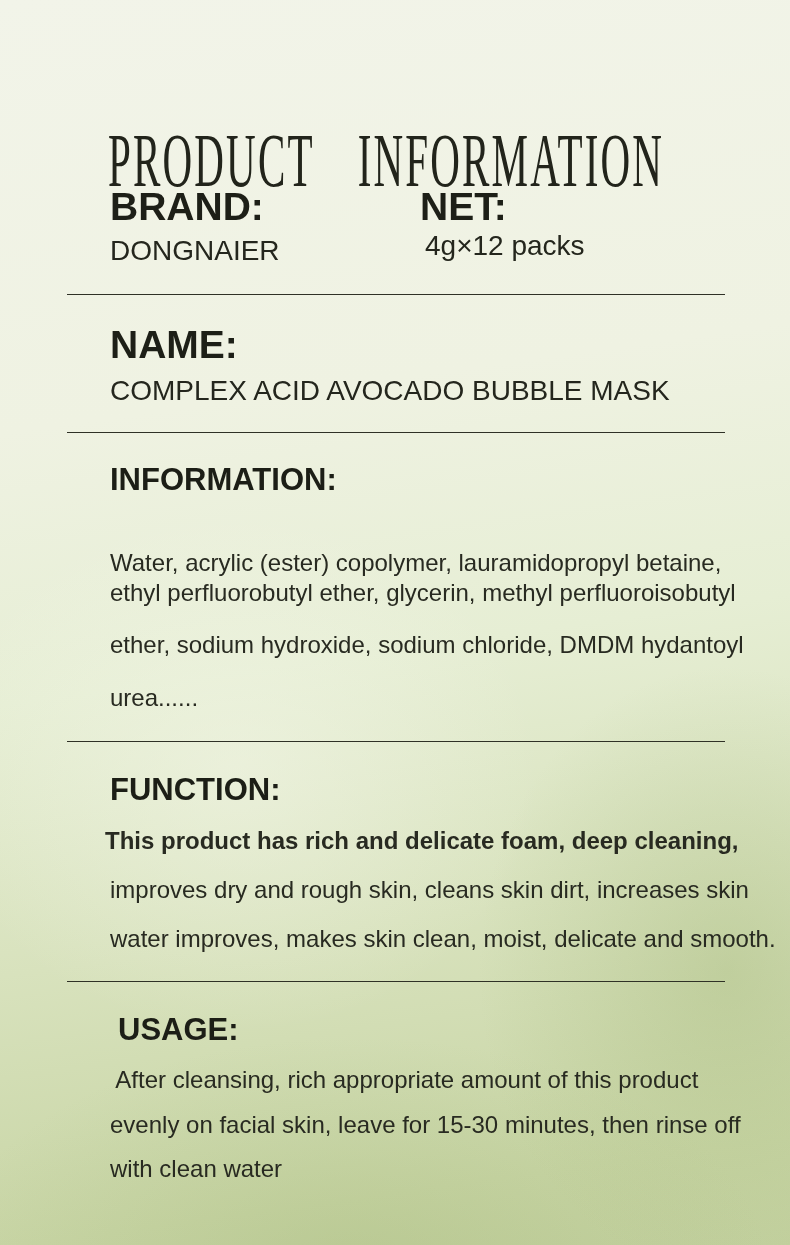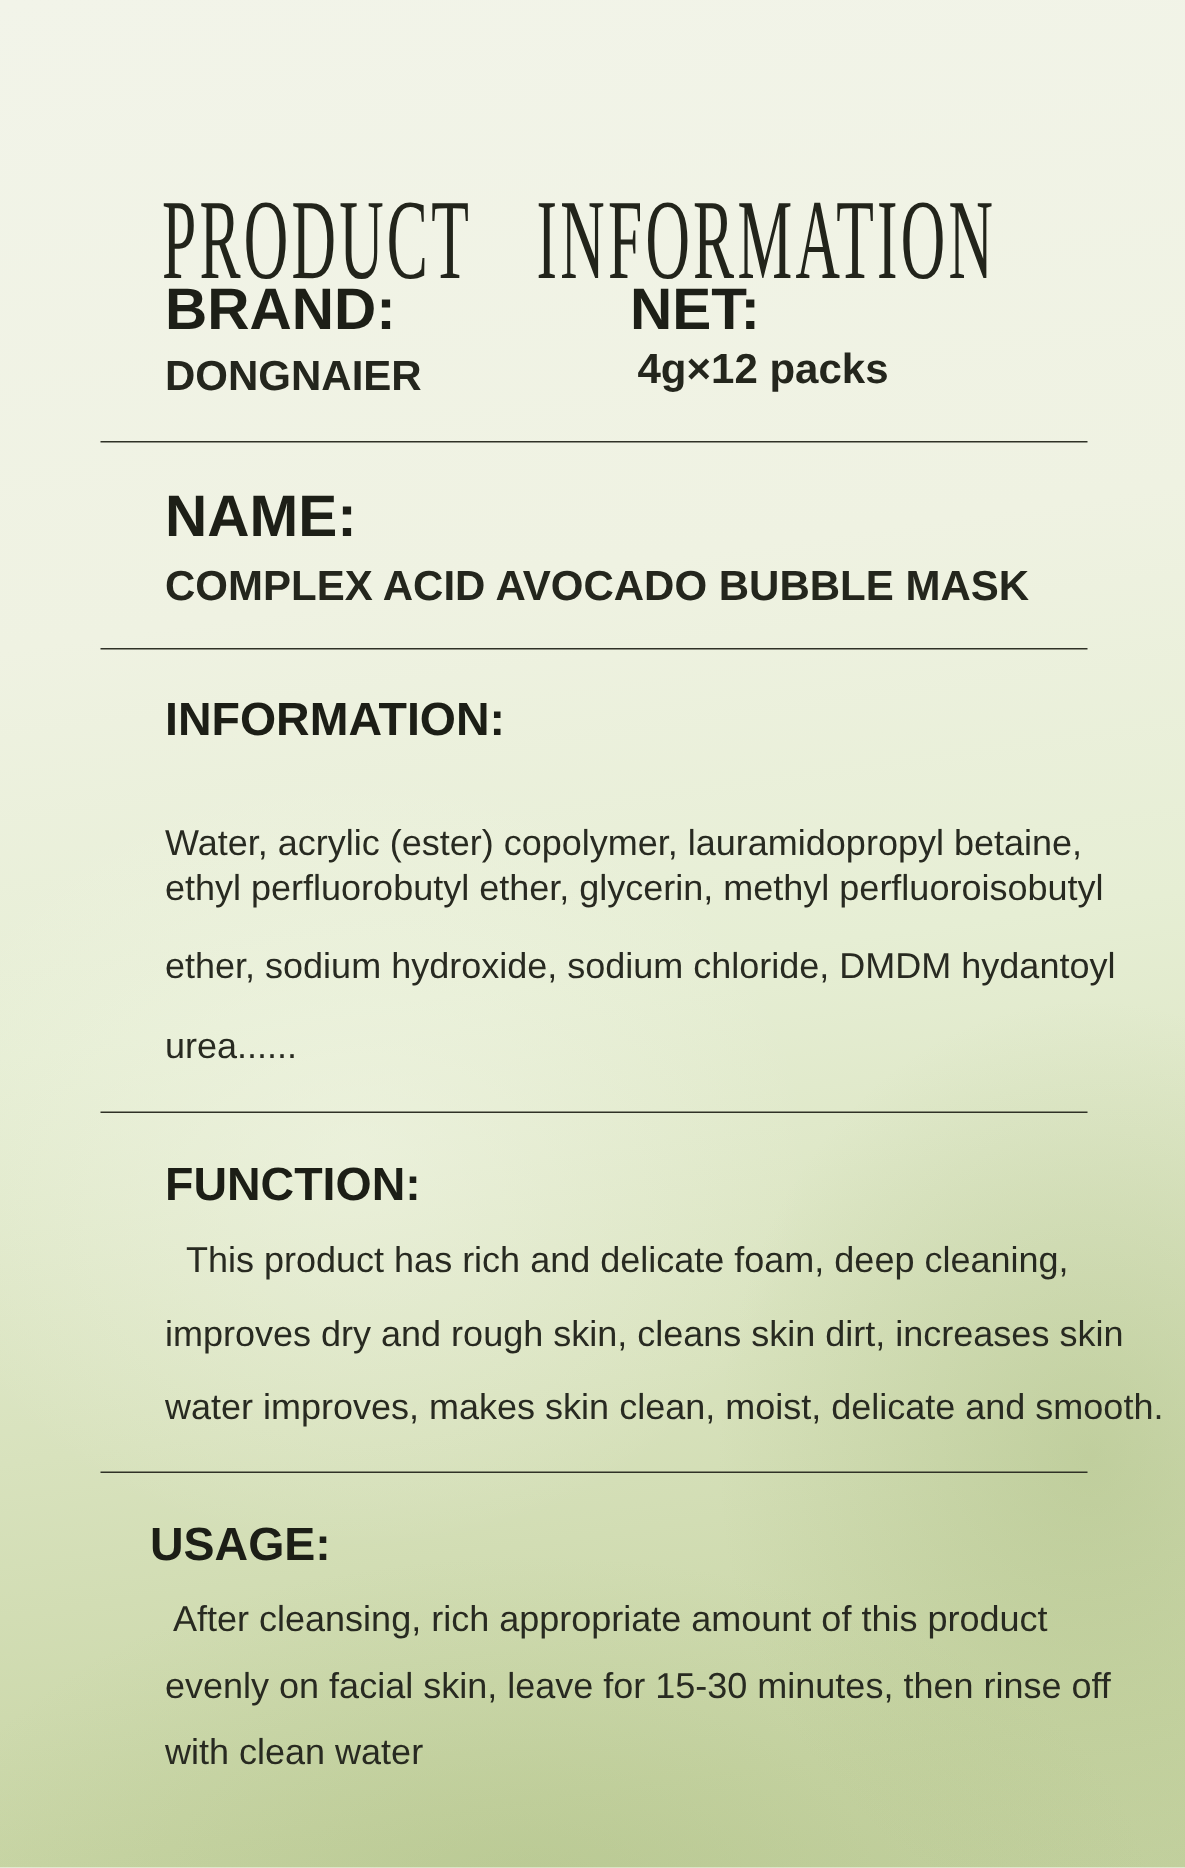--- a/index.html
+++ b/index.html
@@ -14,21 +14,21 @@
   }
   .abs{position:absolute;white-space:nowrap;}
   .title{
     left:108px;top:66px;
     font-family:"Liberation Serif","DejaVu Serif",serif;
     font-weight:400;font-size:76px;color:#22241b;
     letter-spacing:4px;word-spacing:58px;
     transform:scaleX(0.54);transform-origin:left top;
   }
   .label-sm{font-weight:700;font-size:39px;color:#1d1f17;}
-  .value{font-weight:700;font-size:28px;color:#24261d;}
+  .value{font-weight:400;font-size:28px;color:#24261d;}
   .label-lg{font-weight:700;font-size:31px;color:#1c1e16;}
   .body-line{font-weight:400;font-size:24px;color:#282a21;}
   .divider{
     left:67px;width:658px;height:1px;
     background:#30322666;
     background-color:#2f3126;
   }
   
   #brand-label{left:110px;top:185px;}
   #brand-value{left:110px;top:235px;}
@@ -38,25 +38,25 @@
   #name-label{left:110px;top:323px;}
   #name-value{left:110px;top:375px;}
   #divider-2{top:432px;}
   #ingredients-label{left:110px;top:462px;}
   #ingredients-line-0{left:110px;top:549px;}
   #ingredients-line-1{left:110px;top:579px;}
   #ingredients-line-2{left:110px;top:631px;}
   #ingredients-line-3{left:110px;top:684px;}
   #divider-3{top:741px;}
   #function-label{left:110px;top:772px;}
-  #function-line-0{left:124px;top:827px;}
+  #function-line-0{left:105px;top:827px;font-weight:bold;}
   #function-line-1{left:110px;top:876px;}
   #function-line-2{left:110px;top:925px;}
   #divider-4{top:981px;}
-  #usage-label{left:100px;top:1012px;}
+  #usage-label{left:118px;top:1012px;}
   #usage-line-0{left:110px;top:1066px;white-space:pre;}
   #usage-line-1{left:110px;top:1111px;}
   #usage-line-2{left:110px;top:1155px;}
 </style>
 </head>
 <body>
 
 <div>
 
   <h1 class="abs title">PRODUCT INFORMATION</h1>

